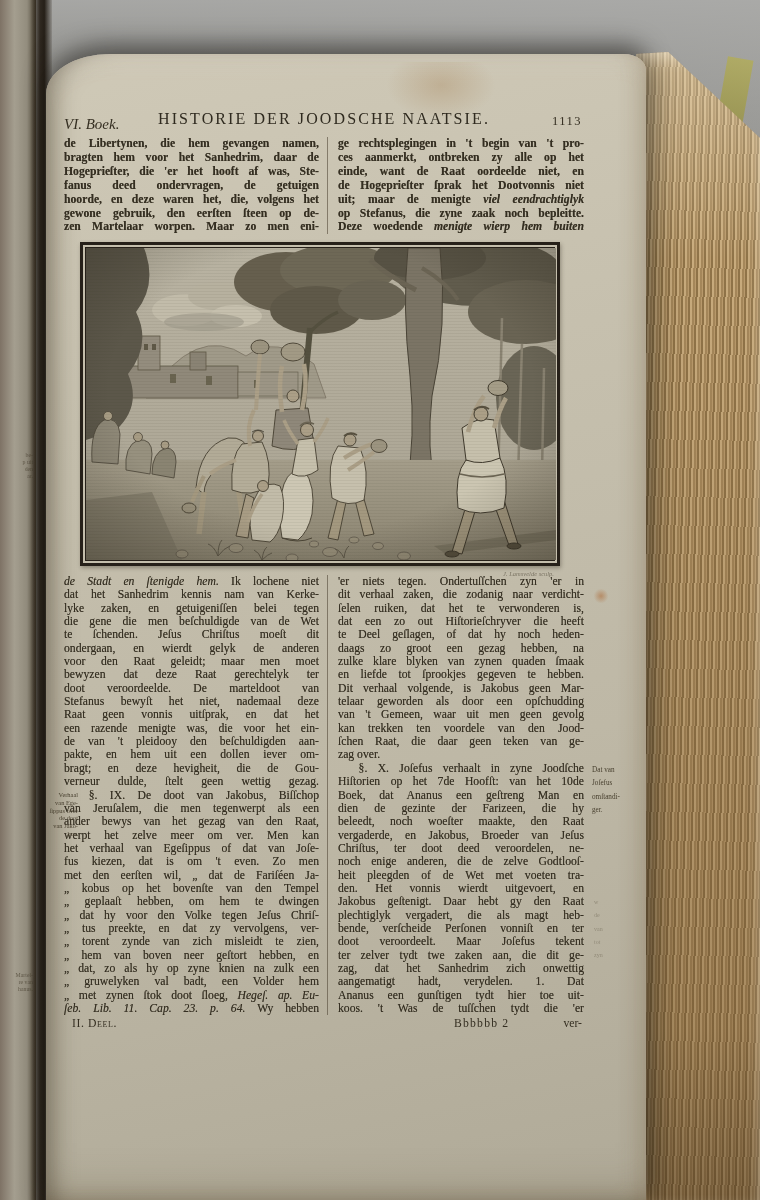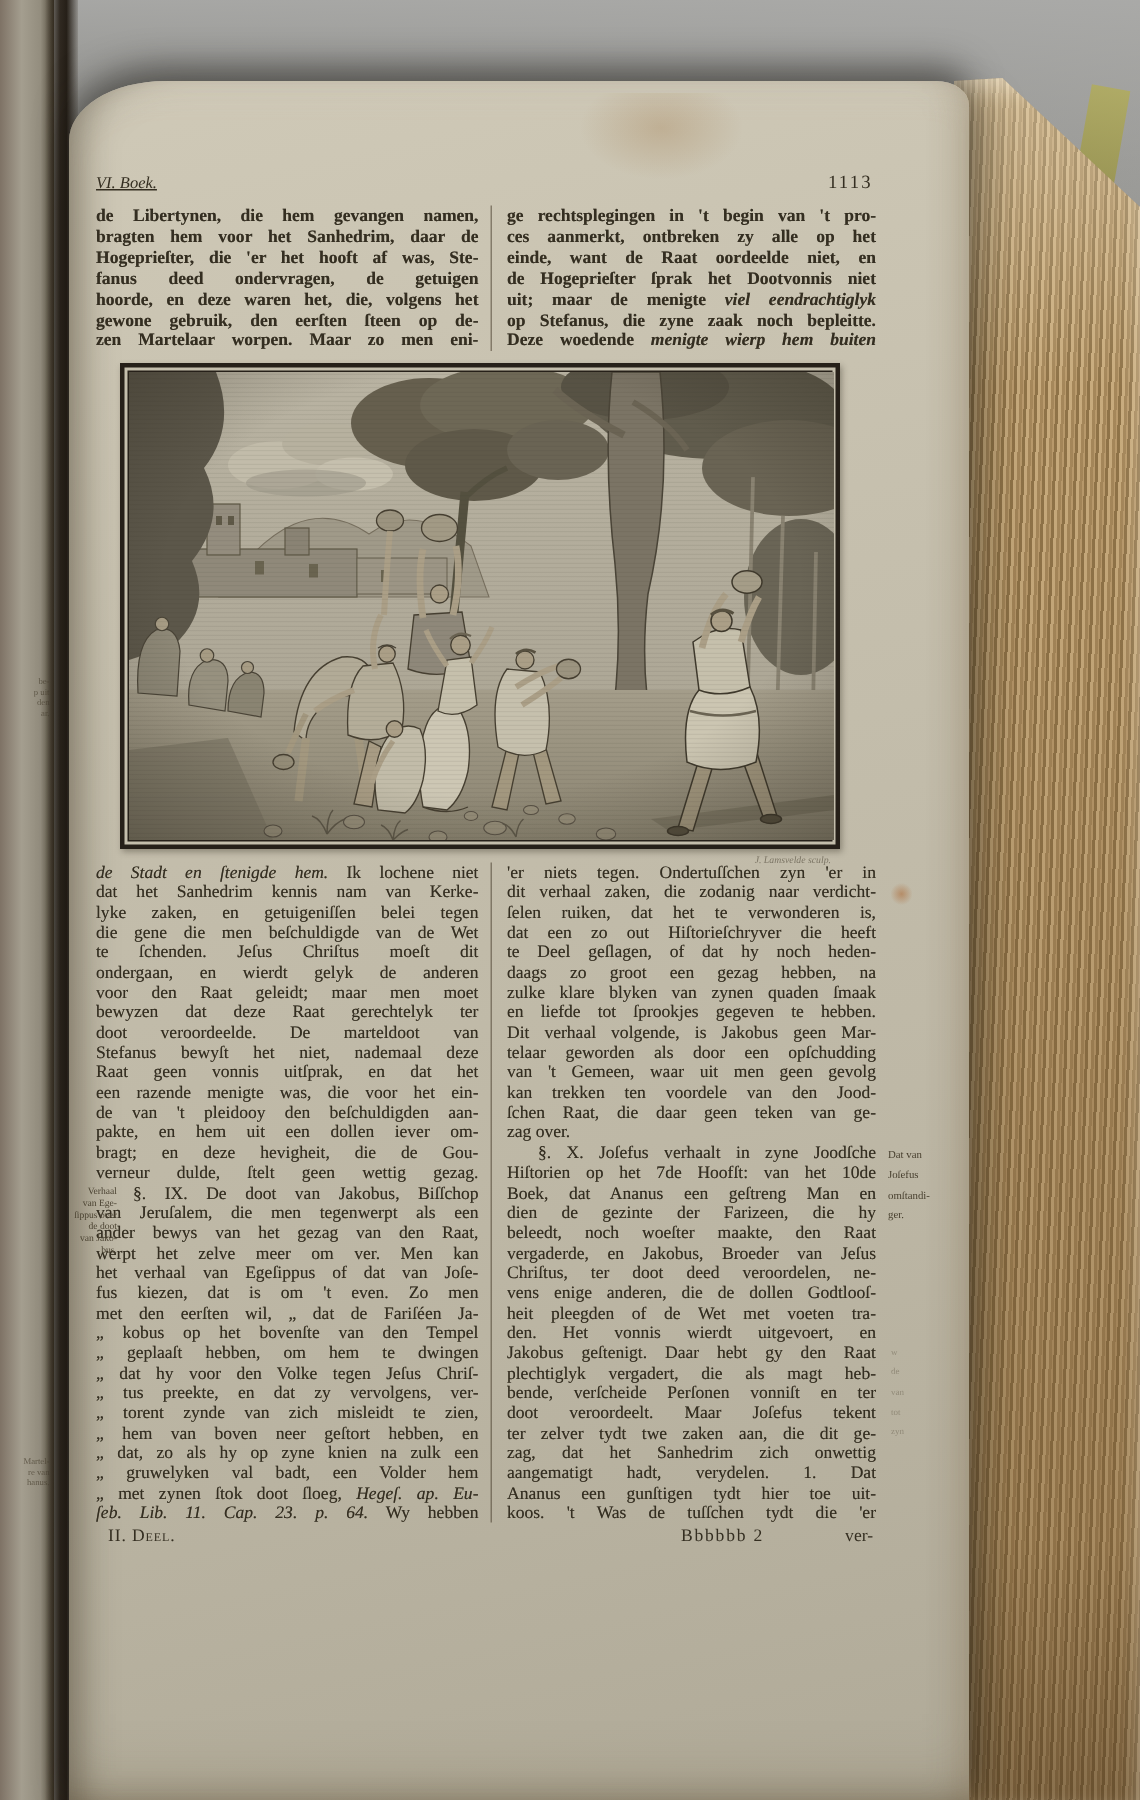--- a/index.html
+++ b/index.html
@@ -37,21 +37,21 @@
       inset -14px 0 26px -14px rgba(115,90,55,.4),
       inset 0 14px 20px -12px rgba(255,252,240,.5),
       inset 0 -26px 46px -24px rgba(95,80,52,.4);}
   .stain{position:absolute;pointer-events:none;}
   .stain-top{left:340px;top:8px;width:110px;height:58px;
     background:radial-gradient(ellipse at 50% 40%,rgba(158,116,66,.28),rgba(158,116,66,0) 70%);}
   .stain-mid{left:548px;top:534px;width:14px;height:16px;
     background:radial-gradient(circle,rgba(170,96,40,.5),rgba(170,96,40,0) 70%);}
   
   .header{position:absolute;top:56px;left:18px;width:520px;height:24px;}
-  .book-label{position:absolute;left:0;top:6px;font-style:italic;font-size:11px;color:#342e21;text-decoration:underline;}
+  .book-label{position:absolute;left:0;top:6px;font-style:italic;font-size:15px;color:#342e21;}
   .title{position:absolute;left:50%;transform:translateX(-50%);top:0;font-size:16px;
     letter-spacing:2.1px;white-space:nowrap;color:#2f2a1f;}
   .pagenum{position:absolute;right:2px;top:4px;font-size:12.5px;letter-spacing:1.5px;color:#342e21;}
   
   .colblock{position:absolute;left:18px;width:520px;display:flex;color:#342e21;}
   .top-block{top:83px;}
   .bottom-block{top:521px;}
   .col{font-size:11.7px;}
   .col-left{width:256px;}
   .col-right{width:247px;margin-left:8px;border-left:1px solid rgba(72,62,45,.55);padding-left:10px;}
@@ -103,20 +103,21 @@
       </div>
   </div>
   <div class="gutter"></div>
 
   <div class="page">
     <div class="stain stain-top"></div>
     <div class="stain stain-mid"></div>
 
     <div class="header">
       <span class="book-label">VI. Boek.</span>
+      <span class="title">HISTORIE DER JOODSCHE NAATSIE.</span>
       <span class="pagenum">1113</span>
     </div>
 
     <div class="colblock top-block">
       <div class="col col-left">
           <div class="tl">de Libertynen, die hem gevangen namen,</div>
           <div class="tl">bragten hem voor het Sanhedrim, daar de</div>
           <div class="tl">Hogeprieſter, die 'er het hooft af was, Ste-</div>
           <div class="tl">fanus deed ondervragen, de getuigen</div>
           <div class="tl">hoorde, en deze waren het, die, volgens het</div>
@@ -369,21 +370,21 @@
           <div class="tl">kan trekken ten voordele van den Jood-</div>
           <div class="tl">ſchen Raat, die daar geen teken van ge-</div>
           <div class="tl tl-short">zag over.</div>
           <div class="tl">&nbsp;&nbsp;§. X. Joſefus verhaalt in zyne Joodſche</div>
           <div class="tl">Hiſtorien op het 7de Hoofſt: van het 10de</div>
           <div class="tl">Boek, dat Ananus een geſtreng Man en</div>
           <div class="tl">dien de gezinte der Farizeen, die hy</div>
           <div class="tl">beleedt, noch woeſter maakte, den Raat</div>
           <div class="tl">vergaderde, en Jakobus, Broeder van Jeſus</div>
           <div class="tl">Chriſtus, ter doot deed veroordelen, ne-</div>
-          <div class="tl">vens enige anderen, die de dollen Godtlooſ-</div>
+          <div class="tl">noch enige anderen, die de zelve Godtlooſ-</div>
           <div class="tl">heit pleegden of de Wet met voeten tra-</div>
           <div class="tl">den.  Het vonnis wierdt uitgevoert, en</div>
           <div class="tl">Jakobus geſtenigt.  Daar hebt gy den Raat</div>
           <div class="tl">plechtiglyk vergadert, die als magt heb-</div>
           <div class="tl">bende, verſcheide Perſonen vonniſt en ter</div>
           <div class="tl">doot veroordeelt.  Maar Joſefus tekent</div>
           <div class="tl">ter zelver tydt twe zaken aan, die dit ge-</div>
           <div class="tl">zag, dat het Sanhedrim zich onwettig</div>
           <div class="tl">aangematigt hadt, verydelen.  1. Dat</div>
           <div class="tl">Ananus een gunſtigen tydt hier toe uit-</div>

